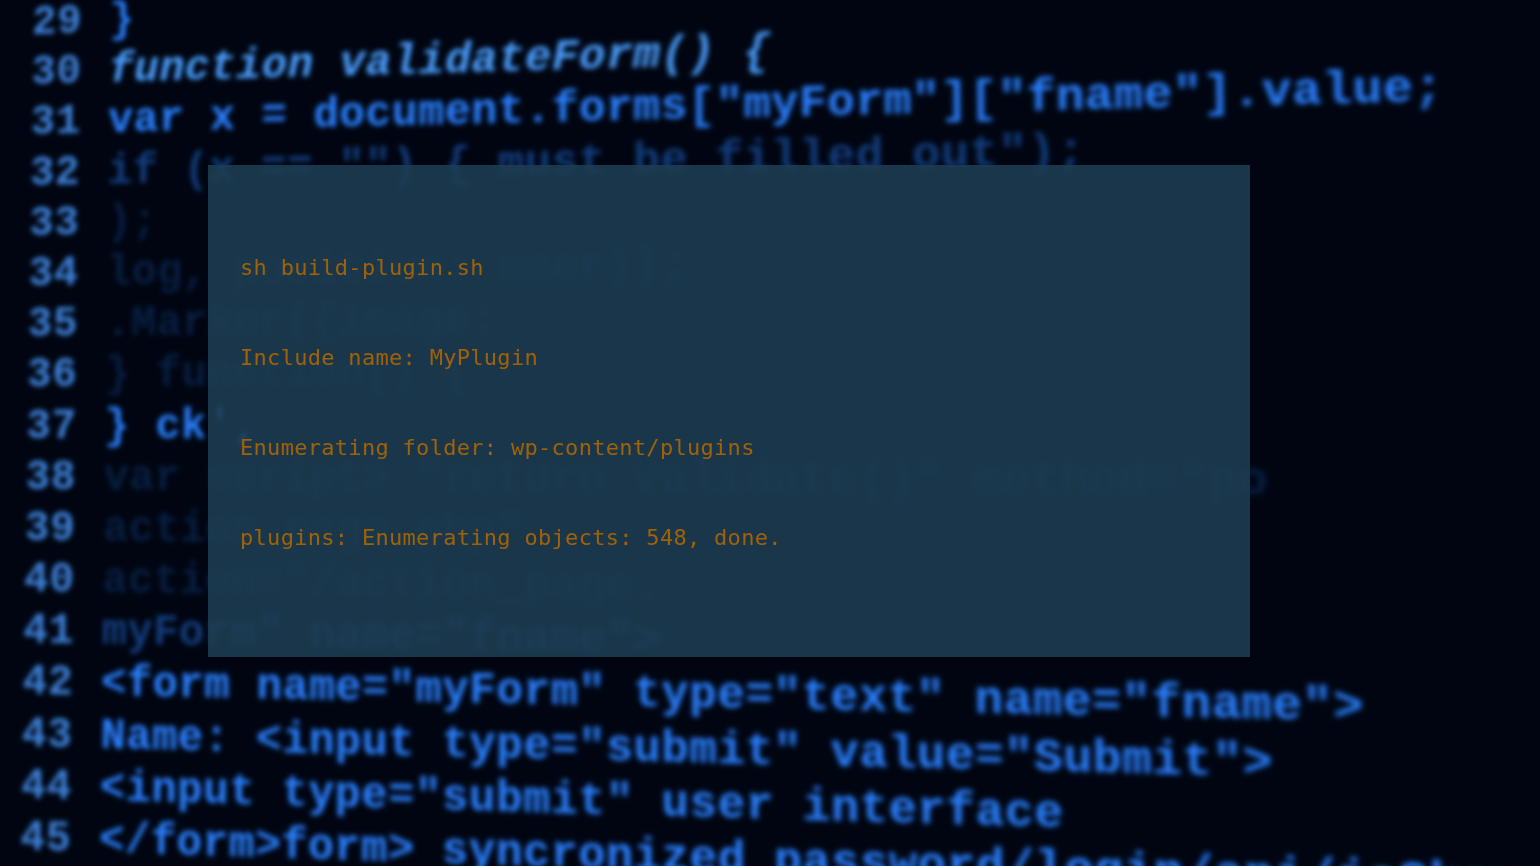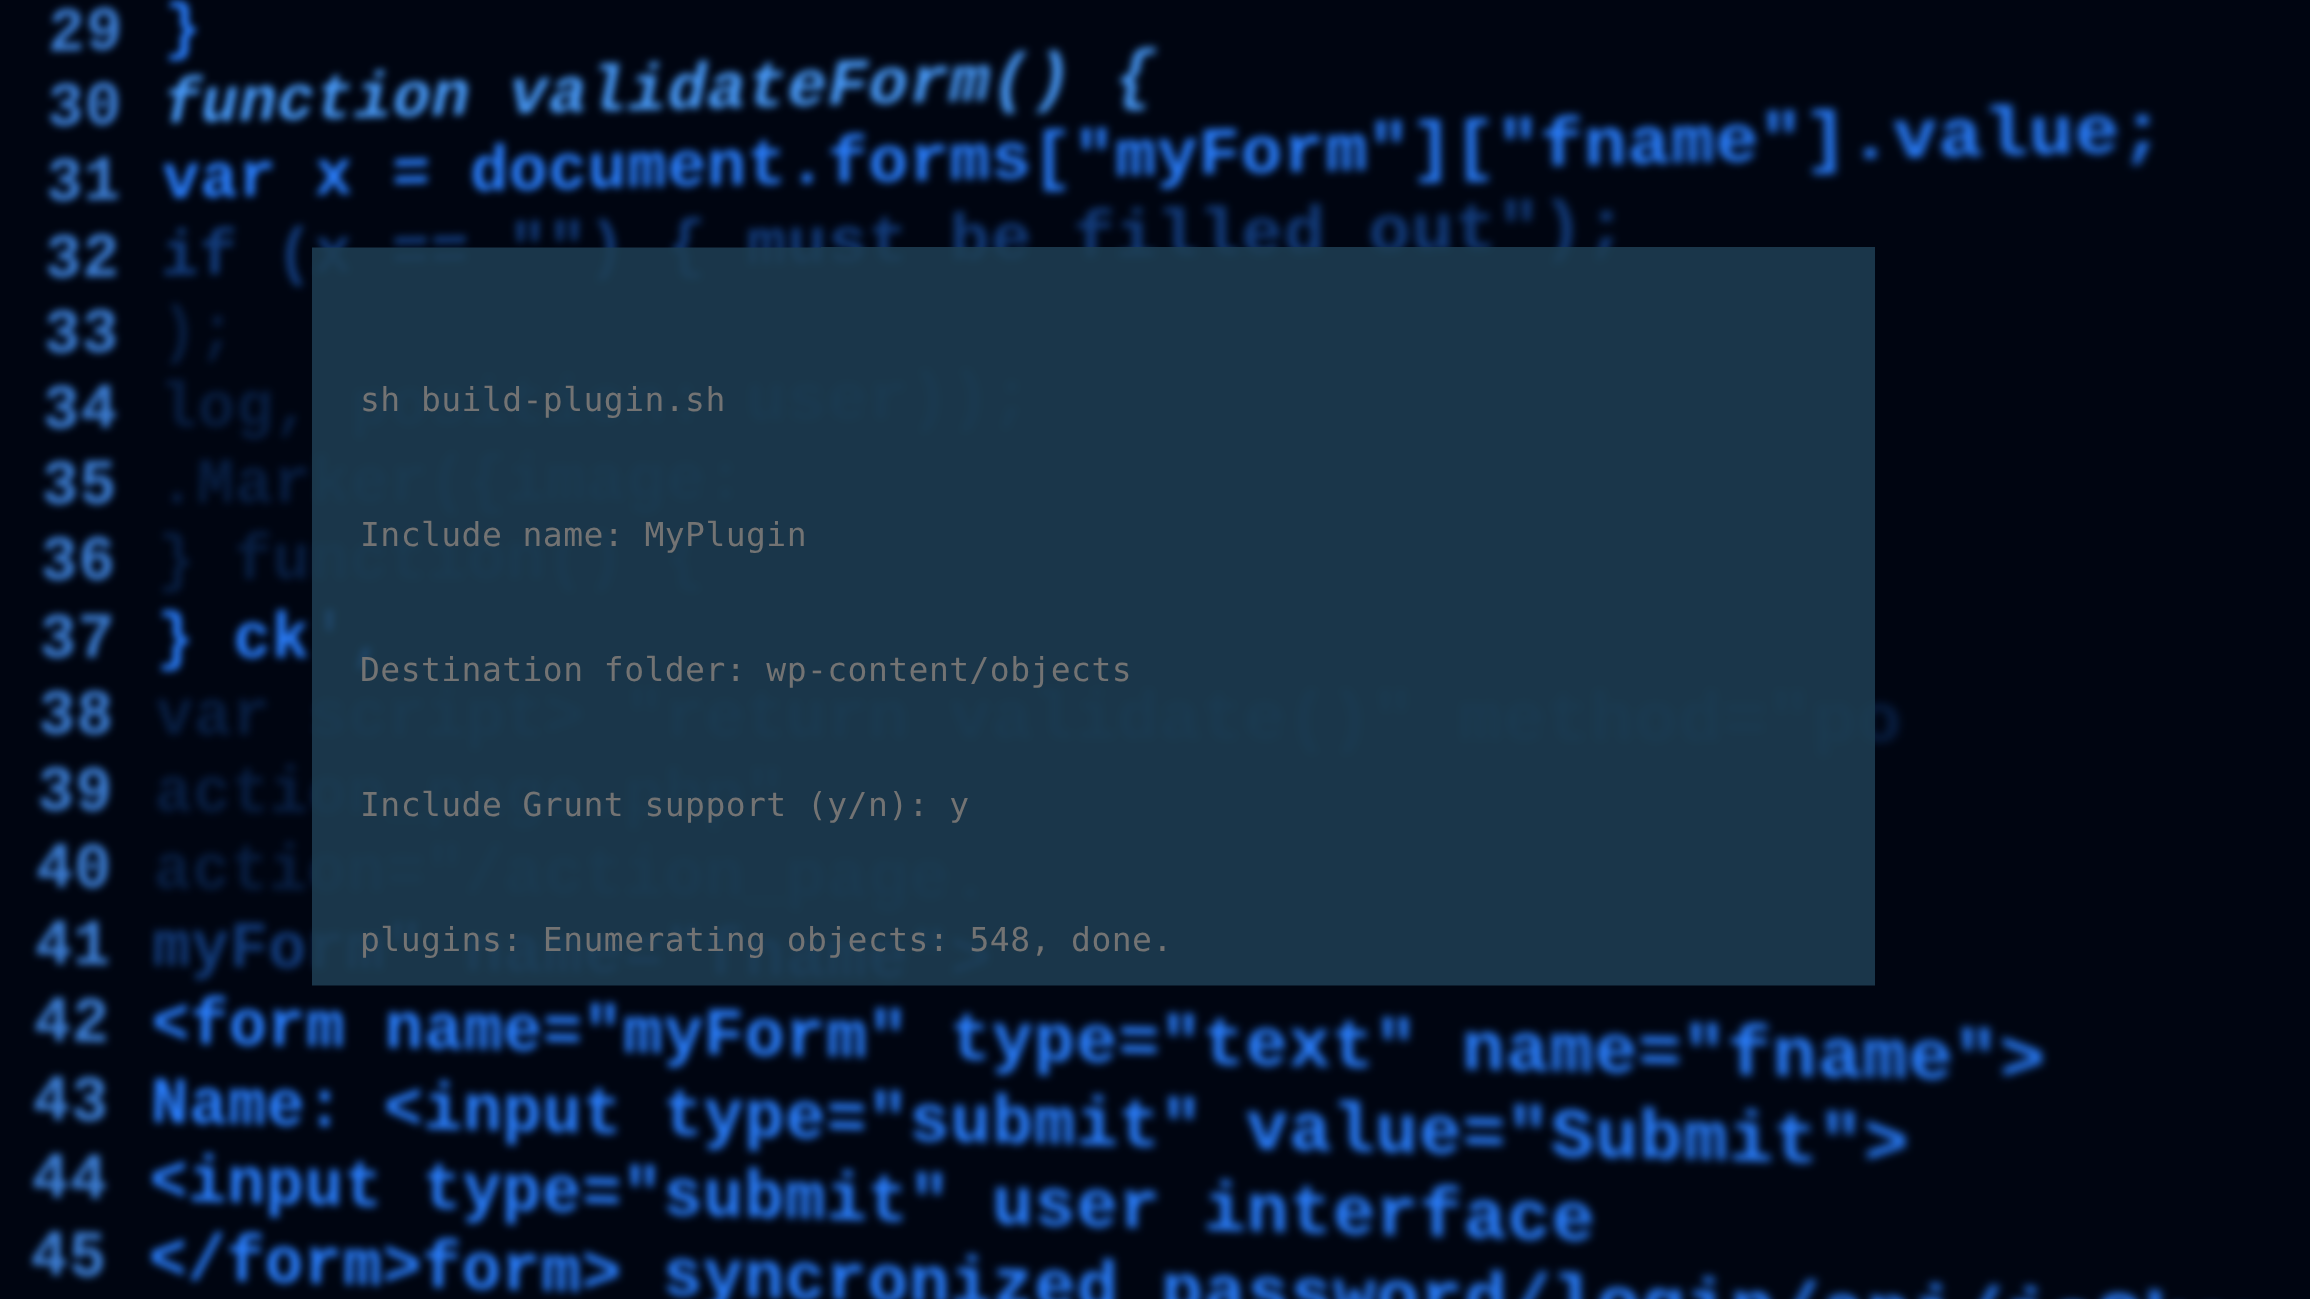--- a/index.html
+++ b/index.html
@@ -43,21 +43,21 @@
     .faded { opacity: 0.45; }
     .vfaded { opacity: 0.2; }
     
     .terminal {
       position: absolute;
       left: 208px;
       top: 165px;
       width: 1042px;
       height: 492px;
       background: rgba(30, 62, 82, 0.88);
-      color: #737373;
+      color: #a16207;
       font-family: 'Consolas', 'Monaco', monospace;
       font-size: 22px;
       line-height: 30px;
       padding: 28px 32px;
       font-weight: 400;
       white-space: pre;
       letter-spacing: 0.3px;
     }
     .terminal div { white-space: pre; }
   </style>
@@ -131,22 +131,21 @@
     </div>
   <div class="bg-line">
       <span class="line-no">45</span>
       <span class="bg-text">   &lt;/form&gt;form&gt;   syncronized  password/login/api/js?key="&gt;;</span>
     </div>
 </div>
 
 <div class="terminal">
   <div>sh build-plugin.sh</div>
   <div>Include name: MyPlugin</div>
-  <div>Destination folder: wp-content/objects</div>
-  <div>Include Grunt support (y/n): y</div>
+  <div>Enumerating folder: wp-content/plugins</div>
   <div>plugins: Enumerating objects: 548, done.</div>
   
   
   
   
   
   
   
   
 </div>

